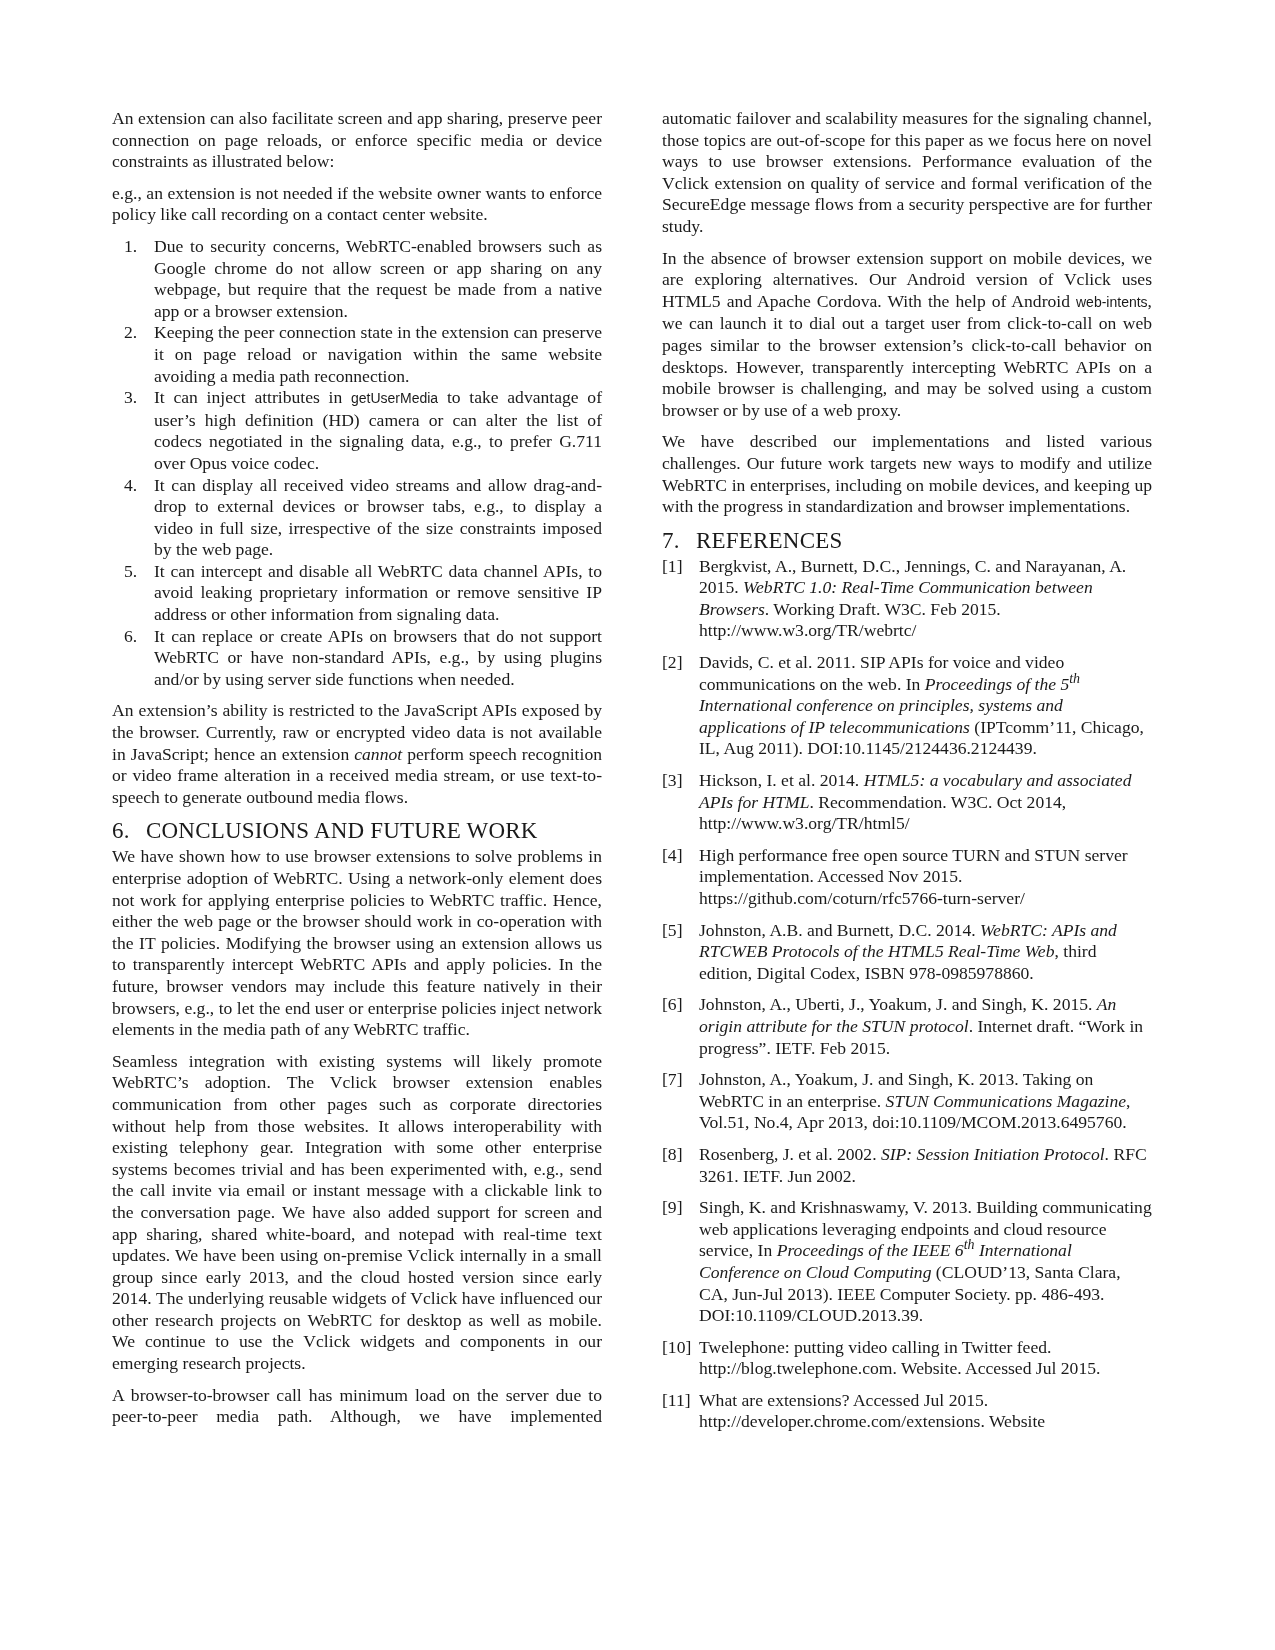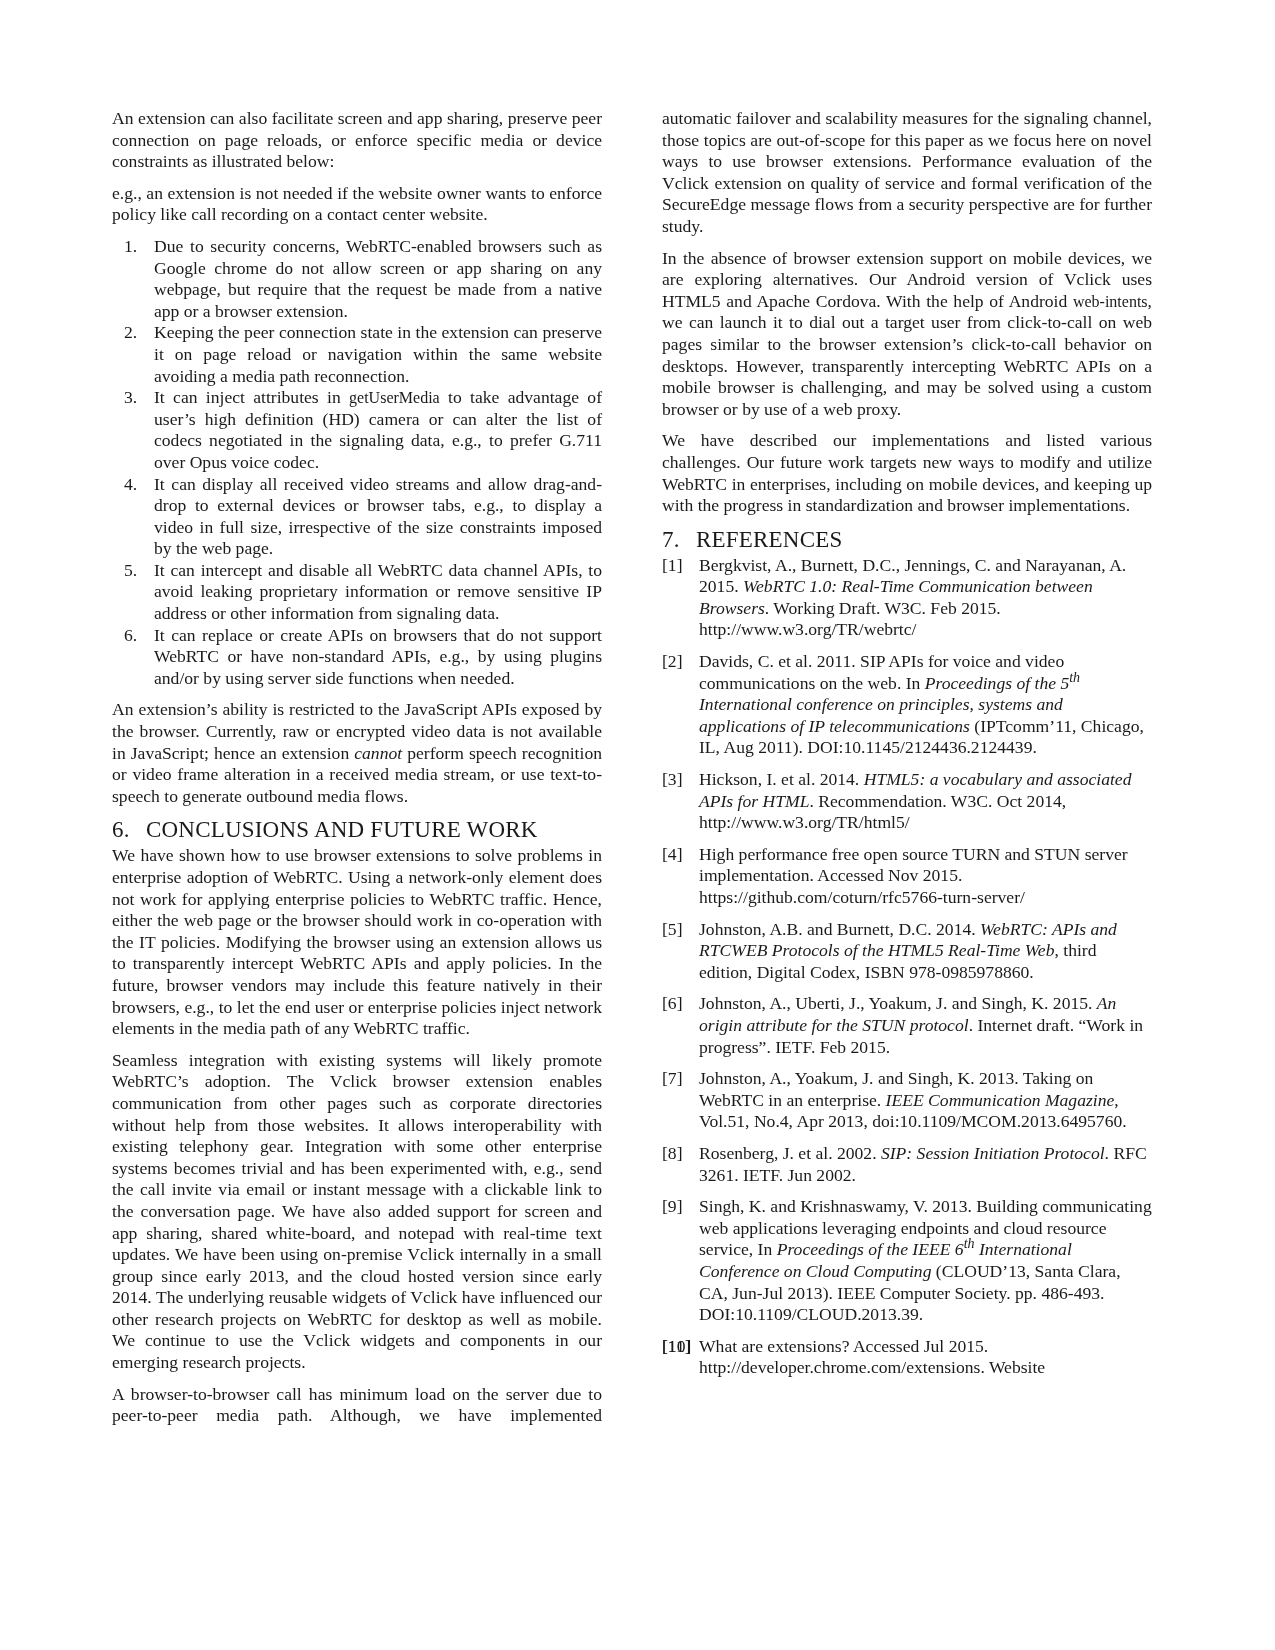--- a/index.html
+++ b/index.html
@@ -5,21 +5,21 @@
     html, body { margin: 0; padding: 0; background: #ffffff; }
     body {
       width: 1275px; height: 1650px; position: relative; overflow: hidden;
       font-family: "Liberation Serif", "DejaVu Serif", serif;
       color: #1a1a1a;
     }
     .col { position: absolute; top: 108px; width: 490px; font-size: 17.6px; line-height: 21.6px; }
     .col-left { left: 112px; }
     .col-right { left: 662px; width: 490px; }
     p { margin: 0 0 10px 0; text-align: justify; }
-    .sans { font-family: Liberation Serif, serif; font-size: 16px; }
+    .sans { font-family: Liberation Sans, sans-serif; font-size: 14px; }
     ol.enum { margin: 0 0 10px 0; padding: 0; list-style: none; }
     ol.enum li { position: relative; padding-left: 42px; text-align: justify; }
     ol.enum li .num { position: absolute; left: 12px; top: 0; }
     h2 {
       font-family: "Liberation Serif", "DejaVu Serif", serif;
       font-weight: normal; font-size: 23px; line-height: 26px; margin: 6px 0 2px 0;
       letter-spacing: 0.2px;
     }
     h2 .secnum { display: inline-block; width: 34px; }
     .refs { margin: 0; padding: 0; list-style: none; }
@@ -54,19 +54,19 @@
   <p><span>In the absence of browser extension support on mobile devices, we are exploring alternatives. Our Android version of Vclick uses HTML5 and Apache Cordova. With the help of Android </span><span class="sans">web-intents</span><span>, we can launch it to dial out a target user from click-to-call on web pages similar to the browser extension’s click-to-call behavior on desktops. However, transparently intercepting WebRTC APIs on a mobile browser is challenging, and may be solved using a custom browser or by use of a web proxy.</span></p>
   <p>We have described our implementations and listed various challenges. Our future work targets new ways to modify and utilize WebRTC in enterprises, including on mobile devices, and keeping up with the progress in standardization and browser implementations.</p>
   <h2><span class="secnum">7.</span><span>REFERENCES</span></h2>
   <ol class="refs">
     <li><span class="rnum">[1]</span><span>Bergkvist, A., Burnett, D.C., Jennings, C. and Narayanan, A. 2015. </span><i>WebRTC 1.0: Real-Time Communication between Browsers</i><span>. Working Draft. W3C. Feb 2015. http://www.w3.org/TR/webrtc/</span></li>
     <li><span class="rnum">[2]</span><span>Davids, C. et al. 2011. SIP APIs for voice and video communications on the web. In </span><i>Proceedings of the 5</i><sup><i>th</i></sup><i> International conference on principles, systems and applications of IP telecommunications</i><span> (IPTcomm’11, Chicago, IL, Aug 2011). DOI:10.1145/2124436.2124439.</span></li>
     <li><span class="rnum">[3]</span><span>Hickson, I. et al. 2014. </span><i>HTML5: a vocabulary and associated APIs for HTML</i><span>. Recommendation. W3C. Oct 2014, http://www.w3.org/TR/html5/</span></li>
     <li><span class="rnum">[4]</span><span>High performance free open source TURN and STUN server implementation. Accessed Nov 2015. https://github.com/coturn/rfc5766-turn-server/</span></li>
     <li><span class="rnum">[5]</span><span>Johnston, A.B. and Burnett, D.C. 2014. </span><i>WebRTC: APIs and RTCWEB Protocols of the HTML5 Real-Time Web</i><span>, third edition, Digital Codex, ISBN 978-0985978860.</span></li>
     <li><span class="rnum">[6]</span><span>Johnston, A., Uberti, J., Yoakum, J. and Singh, K. 2015. </span><i>An origin attribute for the STUN protocol</i><span>. Internet draft. “Work in progress”. IETF. Feb 2015.</span></li>
-    <li><span class="rnum">[7]</span><span>Johnston, A., Yoakum, J. and Singh, K. 2013. Taking on WebRTC in an enterprise. </span><i>IEEE Communication Magazine</i><span>, Vol.51, No.4, Apr 2013, doi:10.1109/MCOM.2013.6495760.</span></li>
+    <li><span class="rnum">[7]</span><span>Johnston, A., Yoakum, J. and Singh, K. 2013. Taking on WebRTC in an enterprise. </span><i>STUN Communications Magazine</i><span>, Vol.51, No.4, Apr 2013, doi:10.1109/MCOM.2013.6495760.</span></li>
     <li><span class="rnum">[8]</span><span>Rosenberg, J. et al. 2002. </span><i>SIP: Session Initiation Protocol</i><span>. RFC 3261. IETF. Jun 2002.</span></li>
     <li><span class="rnum">[9]</span><span>Singh, K. and Krishnaswamy, V. 2013. Building communicating web applications leveraging endpoints and cloud resource service, In </span><i>Proceedings of the IEEE 6</i><sup><i>th</i></sup><i> International Conference on Cloud Computing</i><span> (CLOUD’13, Santa Clara, CA, Jun-Jul 2013). IEEE Computer Society. pp. 486-493. DOI:10.1109/CLOUD.2013.39.</span></li>
-    <li><span class="rnum">[10]</span></li>
+    <li><span class="rnum">[10]</span><span>Twelephone: putting video calling in Twitter feed. http://blog.twelephone.com. Website. Accessed Jul 2015.</span></li>
     <li><span class="rnum">[11]</span><span>What are extensions? Accessed Jul 2015. http://developer.chrome.com/extensions. Website</span></li>
   </ol>
 </div>
 
 </body></html>

